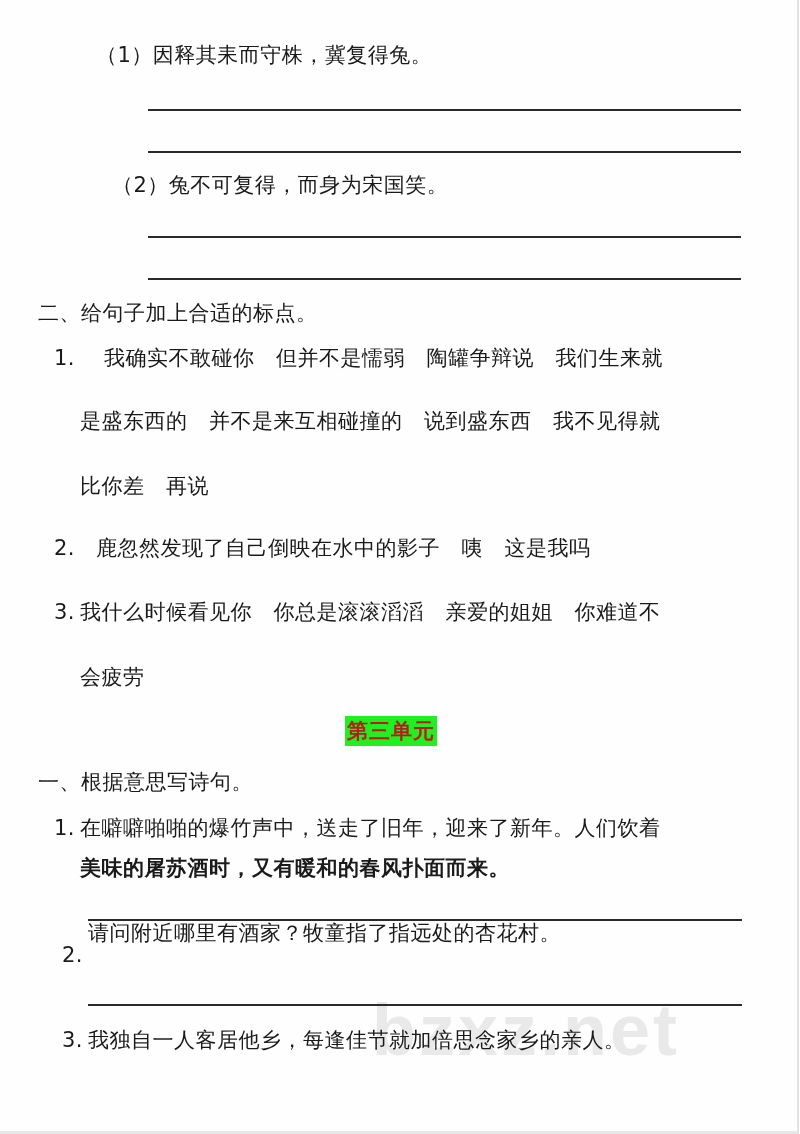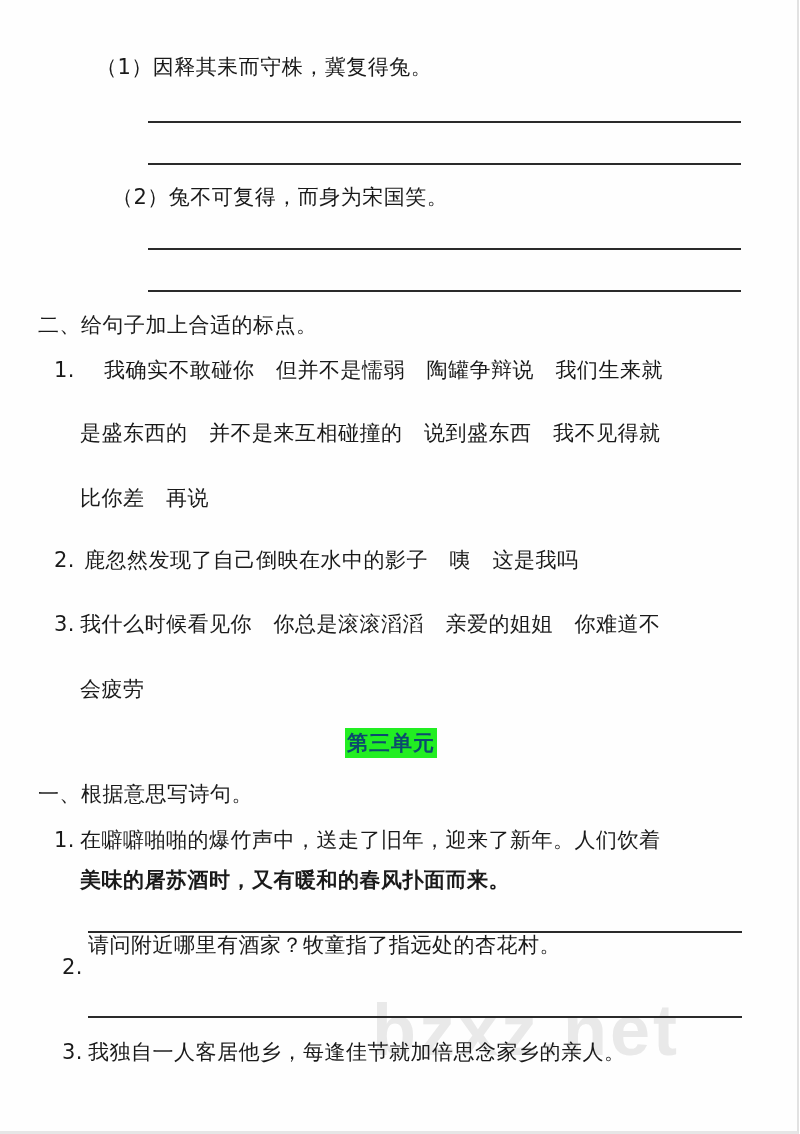--- a/index.html
+++ b/index.html
@@ -39,36 +39,36 @@
     .heading-hl {
       position: absolute;
       left: 345px;
       top: 716px;
       height: 30px;
       padding: 0 2px;
       background: #22ee22;
       font-size: 21px;
       line-height: 30px;
       font-weight: bold;
-      color: #0c4a6e;
+      color: #b91c1c;
       letter-spacing: 1px;
     }
     .watermark {
       position: absolute;
       left: 372px;
       top: 985px;
       font-size: 72px;
       line-height: 90px;
       font-weight: bold;
       color: #e9e9e9;
       letter-spacing: 3px;
       z-index: 0;
       font-family: "Liberation Sans", "DejaVu Sans", sans-serif;
     }
-    .t, .answer-line, .heading-hl { z-index: 1; margin-top: 12px; }
+    .t, .answer-line, .heading-hl { z-index: 1; }
   </style>
 </head>
 <body>
 
 <div class="page">
 
   <div class="watermark">bzxz.net</div>
 
   <div class="t" style="left:96px; top:42px;">（1）因释其耒而守株，冀复得兔。</div>
   <div class="answer-line" style="left:148px; top:109px; width:593px;"></div>
@@ -79,21 +79,21 @@
   <div class="answer-line" style="left:148px; top:278px; width:593px;"></div>
 
   <div class="t" style="left:38px; top:300px;">二、给句子加上合适的标点。</div>
 
   <div class="t" style="left:54px; top:345px;">1.</div>
   <div class="t" style="left:104px; top:345px;">我确实不敢碰你　但并不是懦弱　陶罐争辩说　我们生来就</div>
   <div class="t" style="left:80px; top:408px;">是盛东西的　并不是来互相碰撞的　说到盛东西　我不见得就</div>
   <div class="t" style="left:80px; top:473px;">比你差　再说</div>
 
   <div class="t" style="left:54px; top:535px;">2.</div>
-  <div class="t" style="left:84px; top:535px;text-align:center;">鹿忽然发现了自己倒映在水中的影子　咦　这是我吗</div>
+  <div class="t" style="left:96px; top:535px;text-align:center;">鹿忽然发现了自己倒映在水中的影子　咦　这是我吗</div>
 
   <div class="t" style="left:54px; top:599px;">3.</div>
   <div class="t" style="left:80px; top:599px;">我什么时候看见你　你总是滚滚滔滔　亲爱的姐姐　你难道不</div>
   <div class="t" style="left:80px; top:664px;">会疲劳</div>
 
   <div class="heading-hl">第三单元</div>
 
   <div class="t" style="left:38px; top:769px;">一、根据意思写诗句。</div>
 
   <div class="t" style="left:54px; top:815px;">1.</div>

